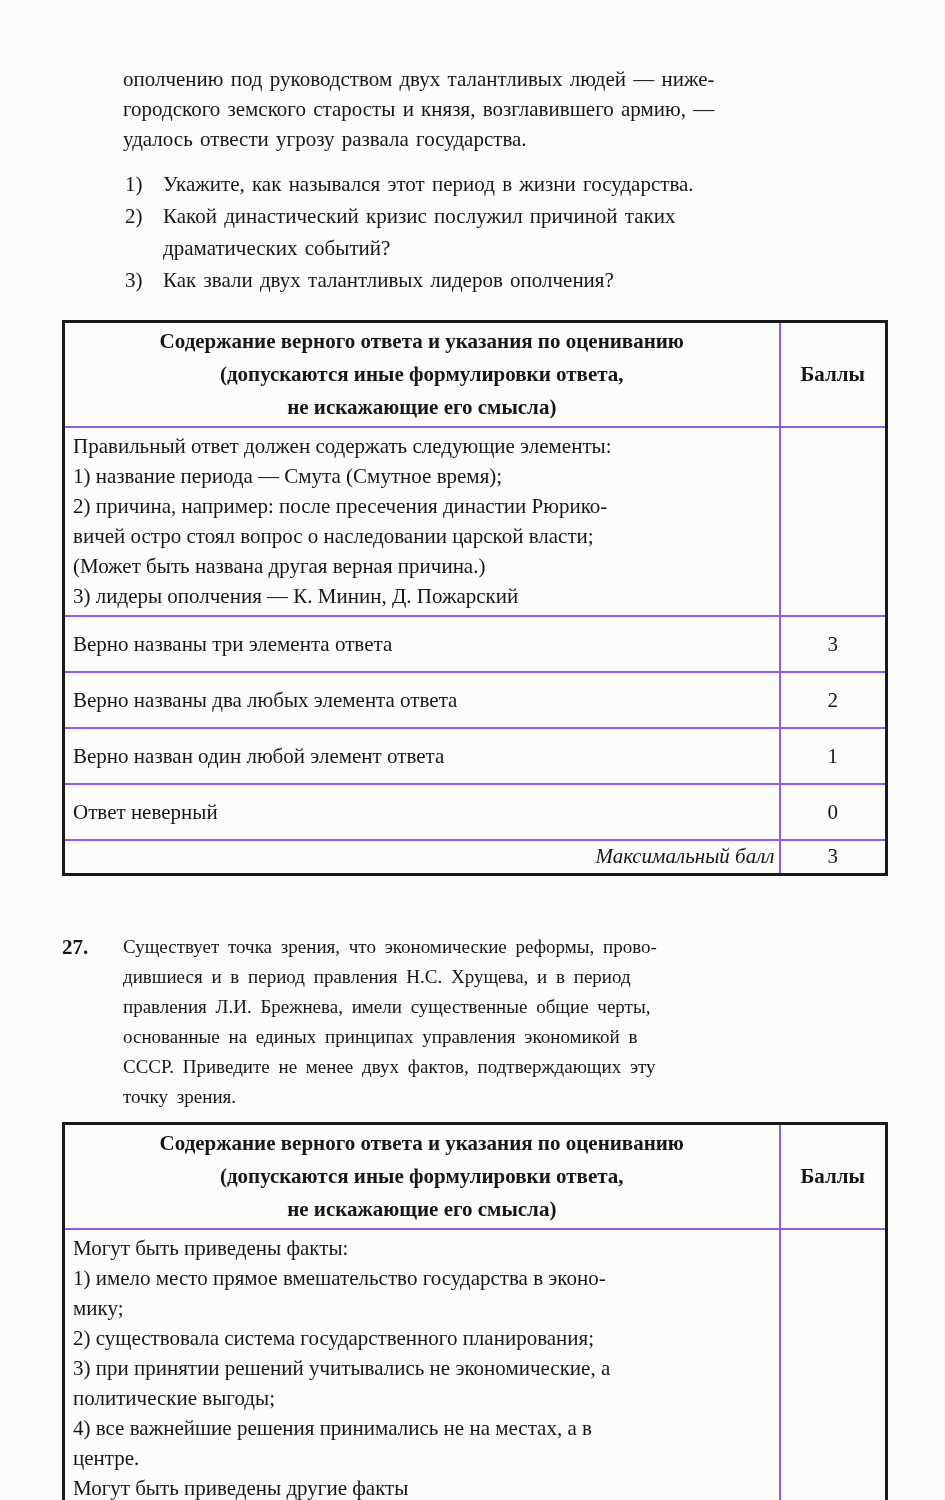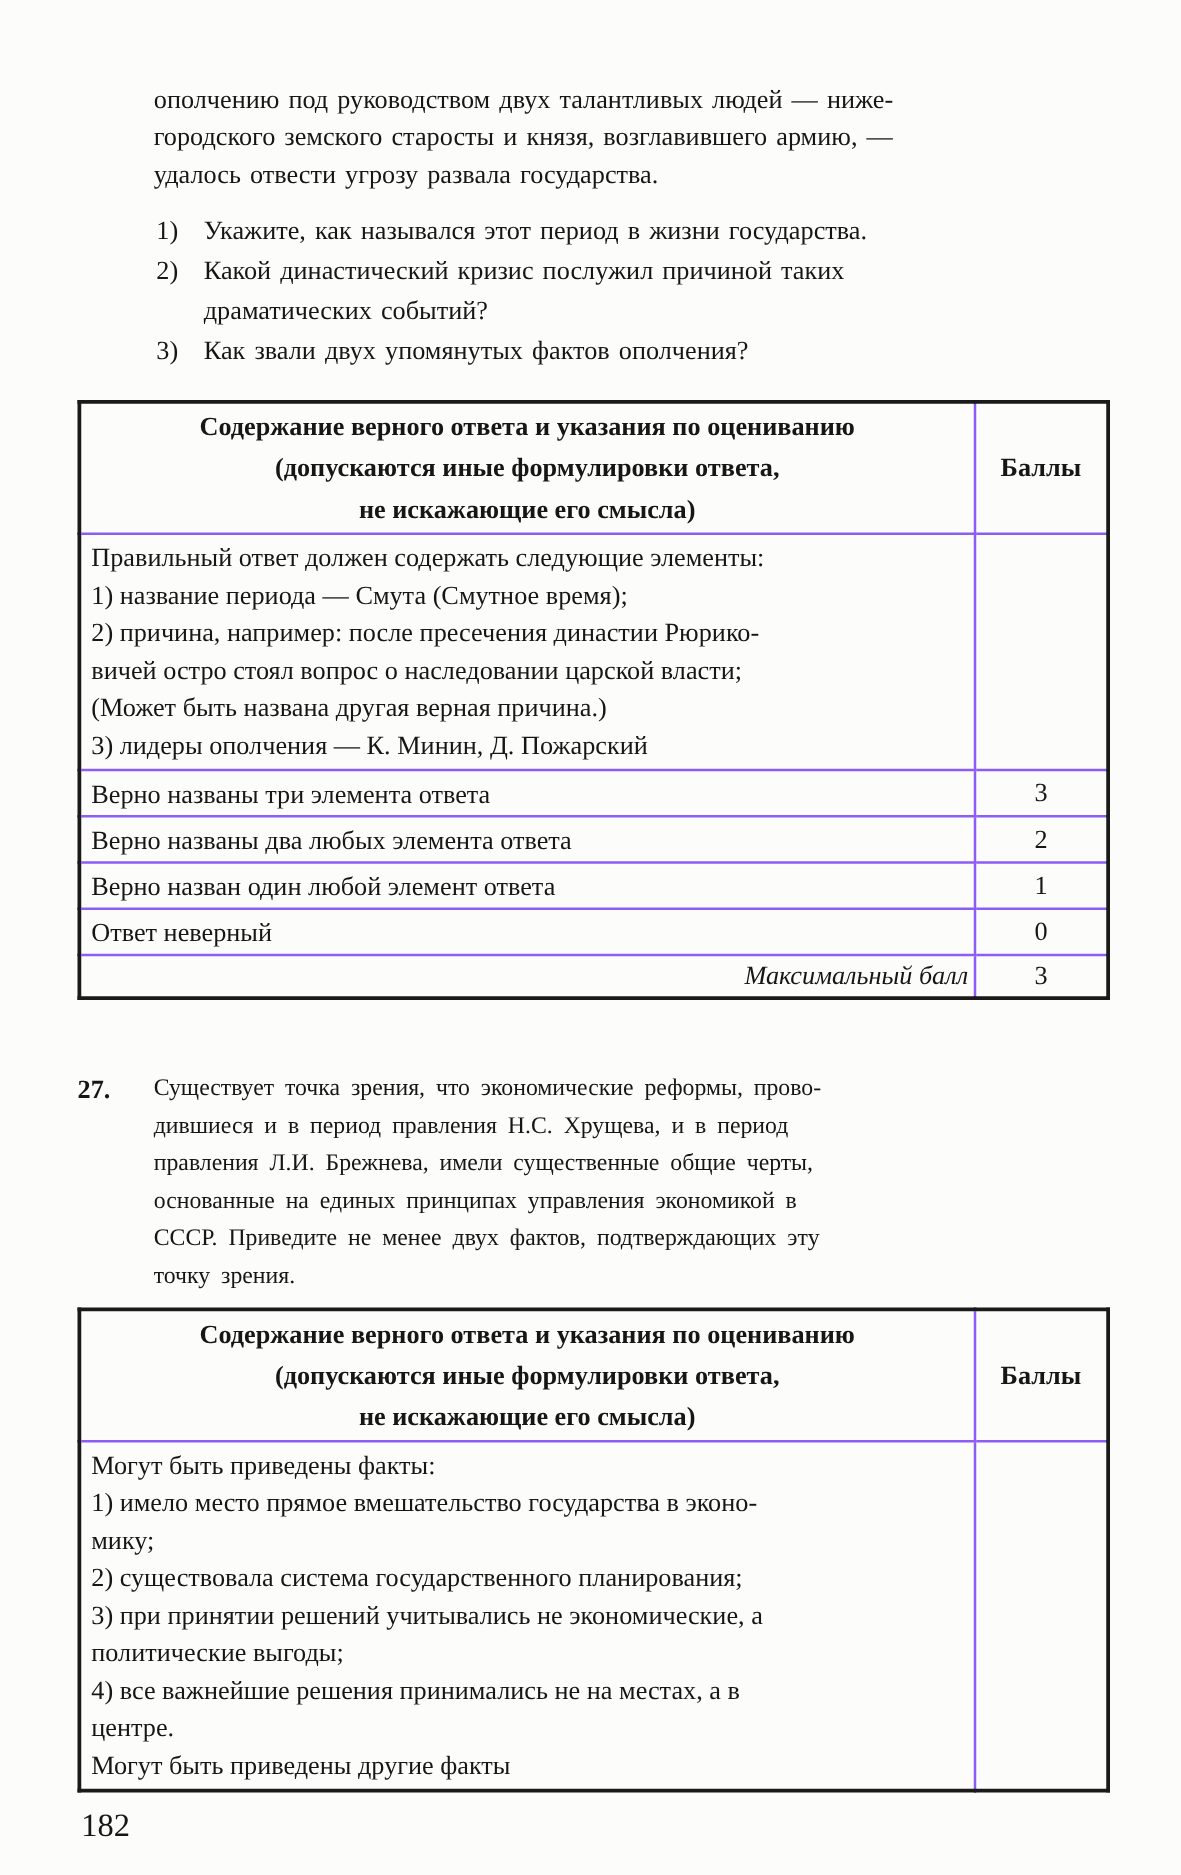--- a/index.html
+++ b/index.html
@@ -85,21 +85,21 @@
   }
   .answer-cell {
     vertical-align: top;
     padding: 3px 8px 4px 8px;
     line-height: 30px;
     text-align: left;
   }
   .answer-row-1 td { height: 188px; }
   .answer-row-2 td { height: 277px; }
   .crit-cell {
-    padding: 2px 8px;
+    padding: 12px 8px;
     height: 37px;
     line-height: 30px;
     vertical-align: middle;
   }
   .score-cell {
     text-align: center;
     vertical-align: middle;
   }
   .max-label-cell {
     text-align: right;
@@ -150,21 +150,21 @@
         <span class="q-num">1)</span>
         <span class="q-text pre">Укажите, как назывался этот период в жизни государства.</span>
       </div>
       <div class="q-item">
         <span class="q-num">2)</span>
         <span class="q-text pre">Какой династический кризис послужил причиной таких
 драматических событий?</span>
       </div>
       <div class="q-item">
         <span class="q-num">3)</span>
-        <span class="q-text pre">Как звали двух упомянутых фактов ополчения?</span>
+        <span class="q-text pre">Как звали двух талантливых лидеров ополчения?</span>
       </div>
     </div>
   </div>
 
   <table class="score-table t1">
     <colgroup>
         <col class="c-main">
         <col class="c-score">
       </colgroup>
     <tbody>

